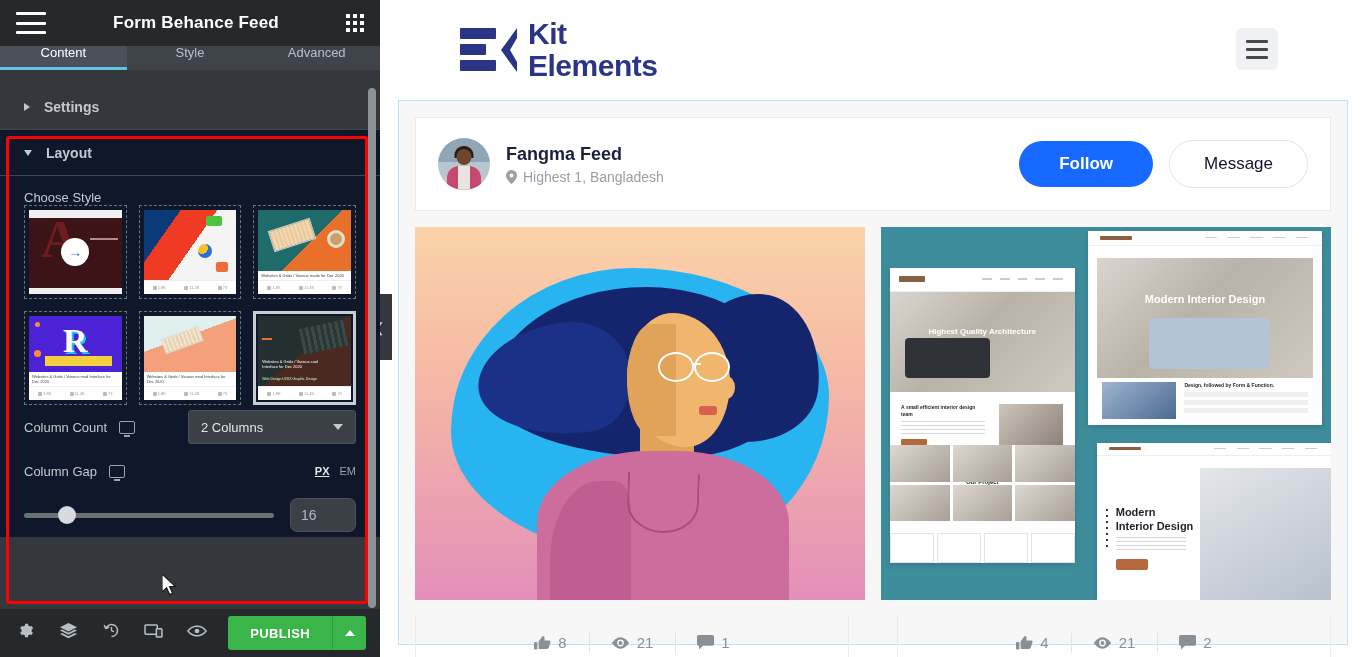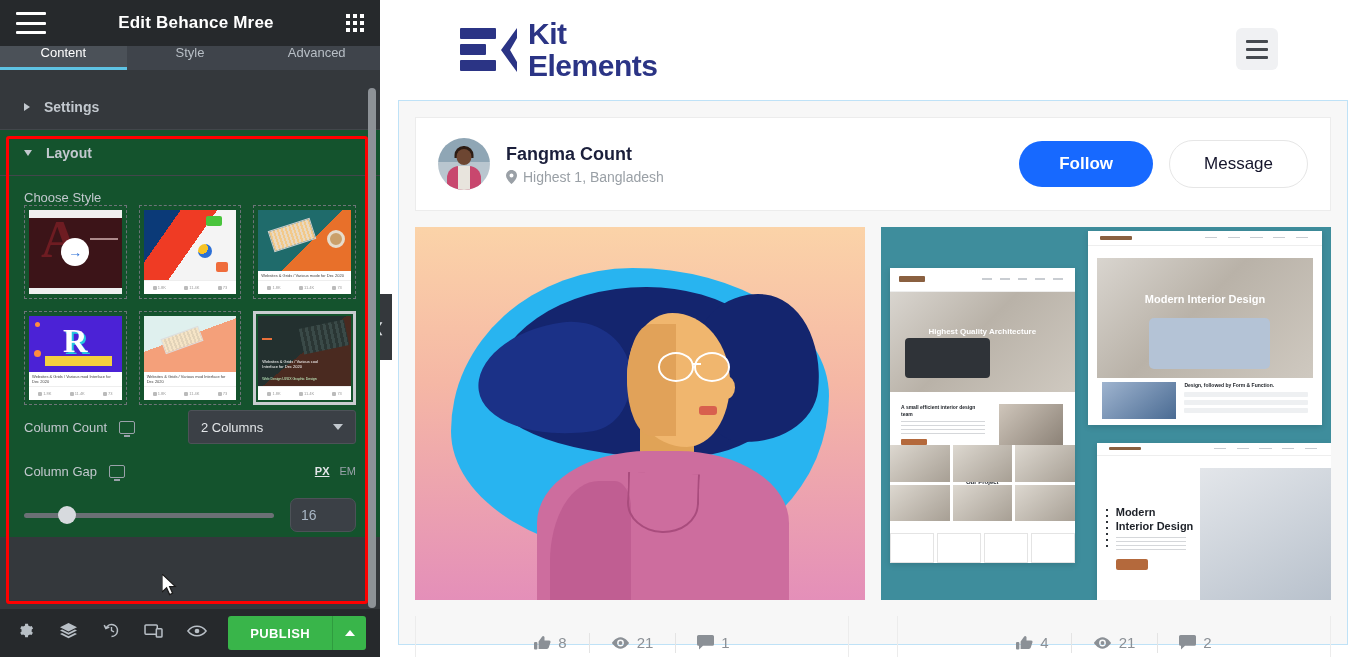--- a/index.html
+++ b/index.html
@@ -57,21 +57,21 @@
     border-top: 4px solid transparent; border-bottom: 4px solid transparent; }
   .caret-down { width: 0; height: 0; border-top: 6px solid #c2c8ce;
     border-left: 4px solid transparent; border-right: 4px solid transparent; }
 
   
   .highlight-box {
     position: absolute; left: 6px; top: 136px; width: 362px; height: 468px;
     border: 3px solid #fe0000; border-radius: 3px; pointer-events: none; z-index: 30;
   }
 
-  .layout-section { background: #14532d; }
+  .layout-section { background: #0f172a; }
   .layout-body { padding: 14px 24px 0 24px; }
   .field-label { color: #c2c8ce; font-size: 13px; margin-bottom: 0; }
 
   .thumb-grid { display: grid; grid-template-columns: repeat(3, 1fr); gap: 12px 12px; }
   .thumb {
     border: 1px dashed #6d7478; padding: 4px; background: transparent;
     cursor: pointer; height: 94px;
   }
   .thumb.selected { border: 3px solid #c9ccd0; padding: 2px; }
   .thumb-inner { width: 100%; height: 100%; background: #fff; position: relative;
@@ -323,21 +323,21 @@
 <div class="app">
 
   <div class="panel">
 
     <div class="panel-header">
       <div class="hamburger">
         <span></span>
           <span></span>
           <span></span>
       </div>
-      <div class="panel-title">Edit Behance Mree</div>
+      <div class="panel-title">Form Behance Feed</div>
       <div class="grid-icon">
         <i></i>
           <i></i>
           <i></i>
           <i></i>
           <i></i>
           <i></i>
           <i></i>
           <i></i>
           <i></i>
@@ -615,21 +615,21 @@
 
       <div class="feed-card">
         <div class="profile-row">
           <div class="avatar">
             <span class="hair"></span>
               <span class="head"></span>
             <span class="body"></span>
               <span class="scarf"></span>
           </div>
           <div class="profile-meta">
-            <div class="profile-name">Fangma Count</div>
+            <div class="profile-name">Fangma Feed</div>
             <div class="profile-loc">
               <span class="pin">
                 <svg width="11" height="14" viewBox="0 0 11 14">
                     <path fill="#9aa0a6" d="M5.5 0C2.5 0 0 2.4 0 5.4 0 9.2 5.5 14 5.5 14S11 9.2 11 5.4C11 2.4 8.5 0 5.5 0zm0 7.4a2 2 0 110-4 2 2 0 010 4z"></path>
                   </svg>
               </span>
               <span>Highest 1, Bangladesh</span>
             </div>
           </div>
           <div class="profile-actions">

